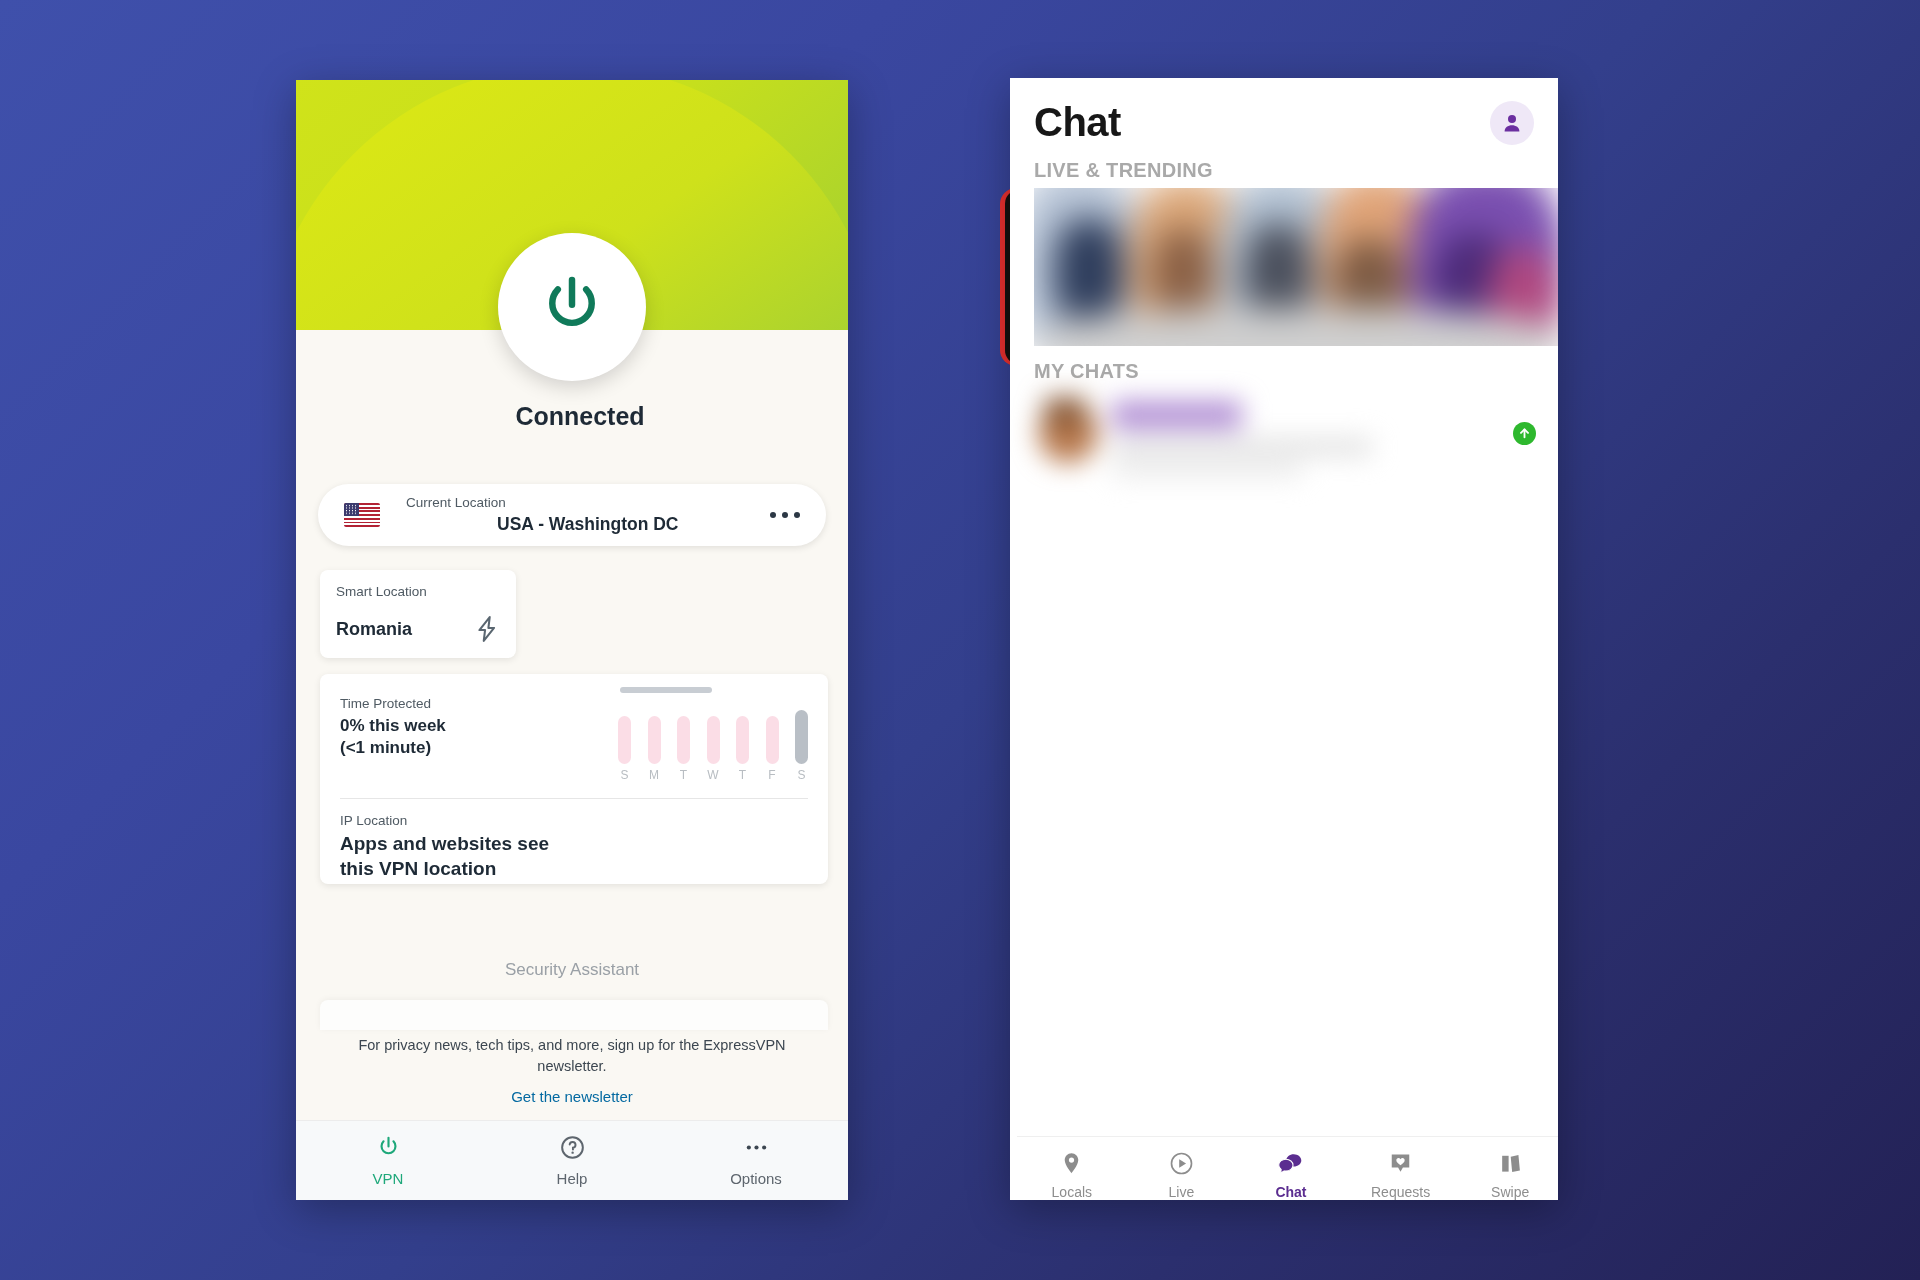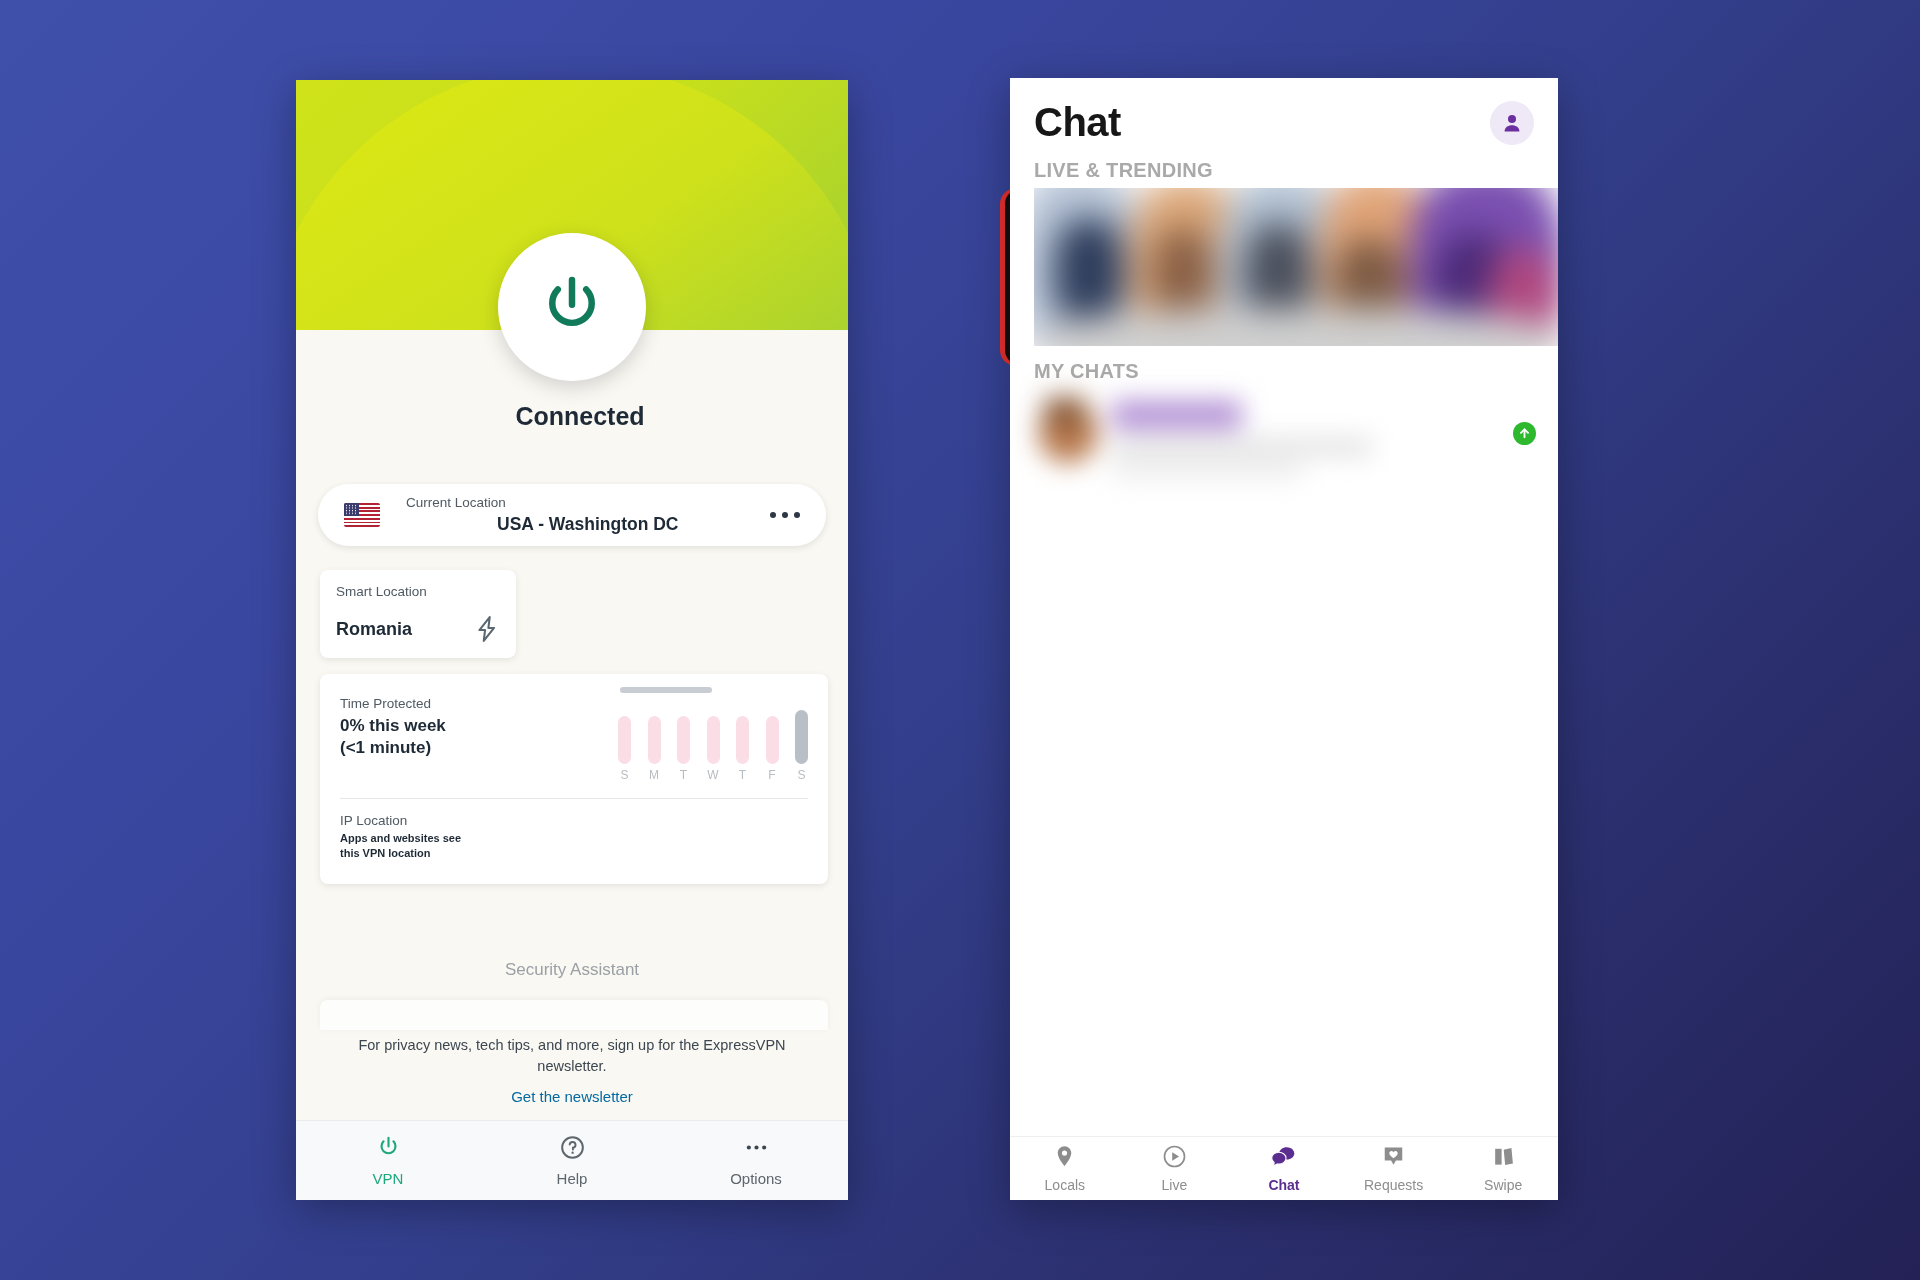--- a/index.html
+++ b/index.html
@@ -115,21 +115,21 @@
   .progress-line { position:absolute; top: -9px; left: 2px; width: 92px; height: 6px;
     border-radius: 3px; background: #c8cdd3; }
   .bars { display: flex; justify-content: space-between; align-items: flex-end; height: 56px; margin-top: 12px;}
   .bar { width: 13px; border-radius: 6.5px; }
   .bar-labels { display: flex; justify-content: space-between; margin-top: 4px; }
   .bar-labels span { width: 13px; text-align: center; font-size: 12px; color: #b8bdc2; }
   .divider { height: 1px; background: #e6e6e6; margin: 16px 20px 0 20px; }
   .ip-section { padding: 14px 20px 0 20px; display:flex; }
   .ip-left { flex: 1.35; }
   .ip-label { font-size: 13.5px; color: #4f5a63; }
-  .ip-value { font-size: 11px; font-weight: bold; color: #1e2a36; line-height: 1.33; margin-top: 3px;}
+  .ip-value { font-size: 19px; font-weight: bold; color: #1e2a36; line-height: 1.33; margin-top: 3px;}
   .ip-right { flex: 1; padding-top: 19px; }
   .ip-country { font-size: 16.5px; color: #1ea87a; font-weight: 500; }
   .ip-addr { font-size: 14.5px; color: #2c3845; margin-top: 4px; }
 
   .sec-assistant {
     position: absolute; left: 0; top: 880px; width: 552px;
     text-align: center; font-size: 17px; color: #9aa0a6;
   }
   .sec-card-peek {
     position: absolute; left: 24px; top: 920px;
@@ -180,23 +180,23 @@
   .blur-people { position: absolute; inset: 0; filter: blur(17px); }
   .bp { position: absolute; border-radius: 40%; }
   .my-chats-list { margin-top: 6px; position: relative; }
   .chat-row { position: relative; height: 100px; margin-left: 24px; width: 524px; }
   .chat-row .row-blur { position:absolute; inset: 0; filter: blur(13px); }
   .badge-up { position: absolute; right: 22px; top: 27px; width: 23px; height: 23px;
      border-radius: 50%; background: #2eb82e; display:flex; align-items:center; justify-content:center;
      cursor: pointer; }
 
   .chat-nav {
-    position: absolute; left: 0; bottom: 0; width: 548px; height: 64px;
+    position: absolute; left: 7px; bottom: 0; width: 548px; height: 64px;
     background: #ffffff; border-top: 1px solid #efefef;
-    display: flex; align-items: center;
+    display: flex; align-items: flex-end;
   }
   .chat-nav-item { flex: 1; display: flex; flex-direction: column;
     align-items: center; justify-content: center; gap: 8px; cursor: pointer; }
   .chat-nav-item .lbl { font-size: 14px; color: #8d8d8d; }
   .chat-nav-item.active .lbl { color: #5b2d90; font-weight: bold; }
 </style>
 </head>
 <body>
 
 <div id="vpn-phone">

